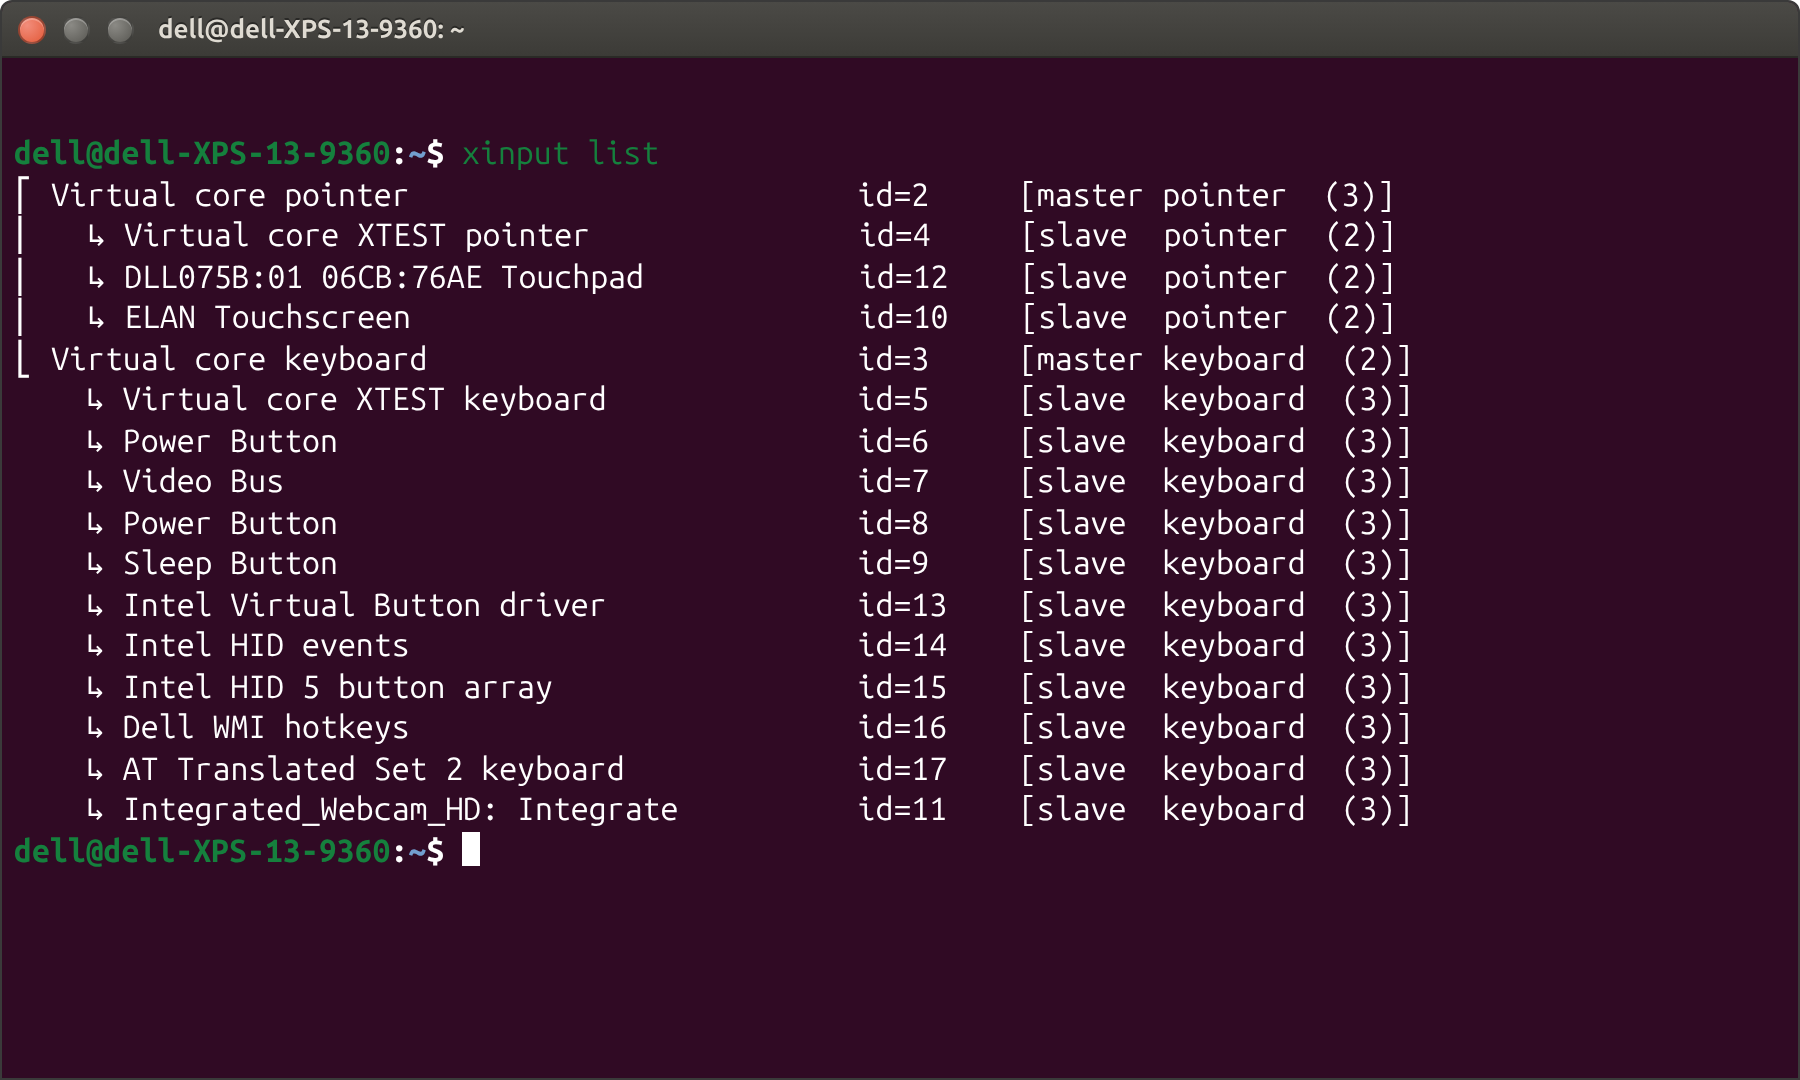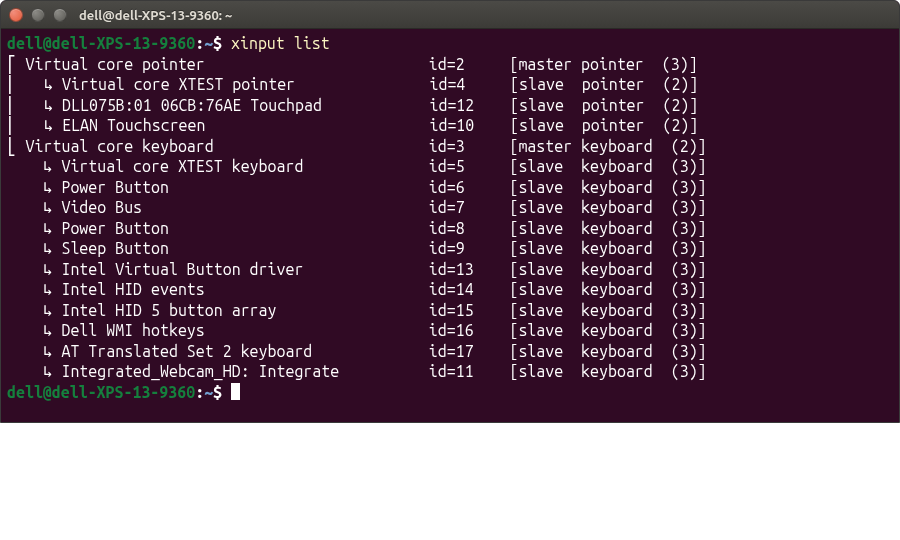--- a/index.html
+++ b/index.html
@@ -5,27 +5,28 @@
   * { margin: 0; padding: 0; box-sizing: border-box; }
   body {
     background: #fff;
     font-family: "Ubuntu Mono", "DejaVu Sans Mono", "Consolas", monospace;
     width: 900px;
     height: 540px;
     overflow: hidden;
   }
   .window {
     width: 900px;
-    height: 423px;
+    height: 540px;
     background: #300A24;
     border-radius: 6px 6px 0 0;
     display: flex;
     flex-direction: column;
     overflow: hidden;
     border: 1px solid #3a3a3a;
+    gap: 34px;
   }
   .titlebar {
     height: 28px;
     background: linear-gradient(to bottom, #4b4a46 0%, #3c3b37 100%);
     display: flex;
     align-items: center;
     padding: 0 8px;
     gap: 8px;
     border-bottom: 1px solid #2a2a26;
     flex: 0 0 auto;
@@ -55,21 +56,21 @@
     font-size: 16px;
     line-height: 20.5px;
     color: #ffffff;
     white-space: pre;
     overflow: hidden;
   }
   .row { white-space: pre; }
   .prompt-user { color: #15803d; font-weight: bold; }
   .prompt-sep  { color: #ffffff; font-weight: bold; }
   .prompt-path { color: #729fcf; font-weight: bold; }
-  .cmd         { color: #fef9c3; }
+  .cmd         { color: #15803d; }
   .cursor {
     display: inline-block;
     width: 9px;
     height: 17px;
     background: #ffffff;
     vertical-align: -2px;
   }
 </style>
 </head>
 <body>

